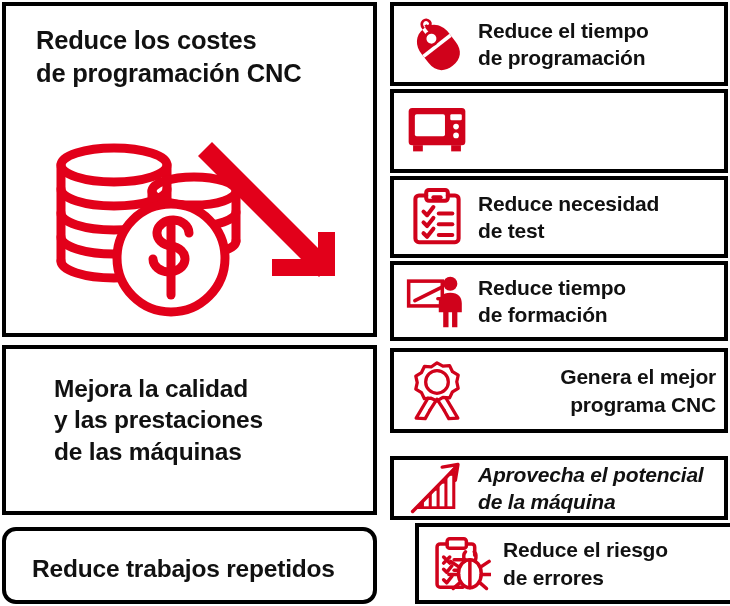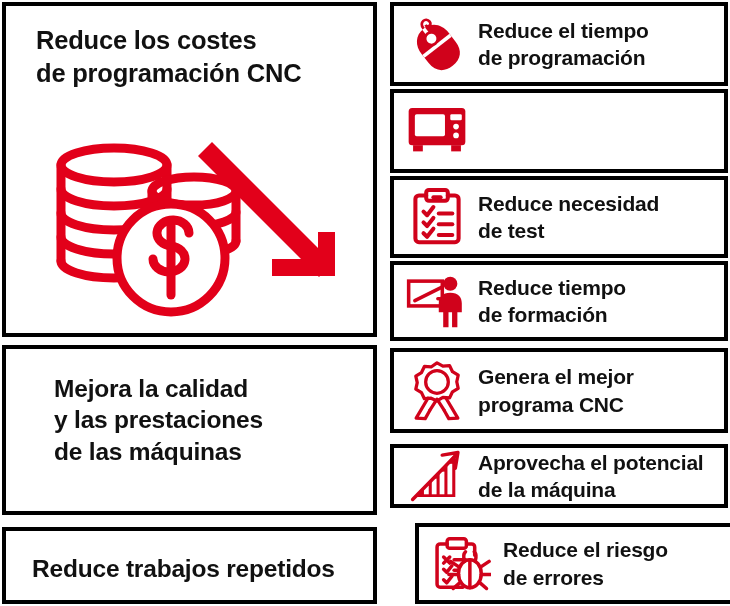--- a/index.html
+++ b/index.html
@@ -51,21 +51,21 @@
 
   #box-calidad { left: 2px; top: 345px; width: 375px; height: 170px; }
   #box-calidad .left-title {
     position: absolute;
     left: 28px;
     top: 24px;
     font-size: 24.5px;
     margin-left: 20px;
   }
 
-  #box-repetidos { left: 2px; top: 527px; width: 375px; height: 77px; }
+  #box-repetidos { left: 2px; top: 527px; width: 375px; height: 77px; border-radius: 14px; }
   #box-repetidos .left-title {
     position: absolute;
     left: 26px;
     top: 22px;
     font-size: 24.5px;
   }
 
   
   .illus {
     position: absolute;
@@ -100,22 +100,22 @@
     letter-spacing: -0.2px;
     white-space: pre-line;
     padding-left: 4px;
     padding-right: 8px;
   }
 
   #rbox-0 { top: 2px;   height: 84px; }
   #rbox-1 { top: 89px;  height: 84px; }
   #rbox-2 { top: 176px; height: 82px; }
   #rbox-3 { top: 261px; height: 80px; }
-  #rbox-4 { top: 348px; height: 85px; }
-  #rbox-5 { top: 444px; height: 64px; }
+  #rbox-4 { top: 348px; height: 85px; text-align: right; }
+  #rbox-5 { top: 456px; height: 64px; font-style: italic; }
   #rbox-6 { top: 523px; height: 81px; margin-left: 25px; }
 
   svg { display: block; }
 </style>
 </head>
 <body>
 
 <div id="infographic">
 
   <div class="box left-box" id="box-costes">

